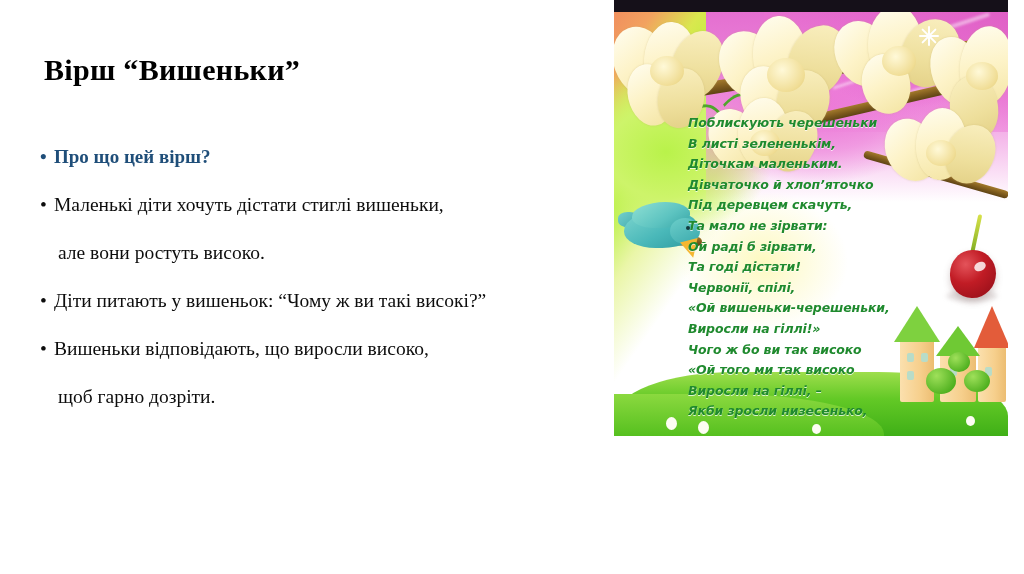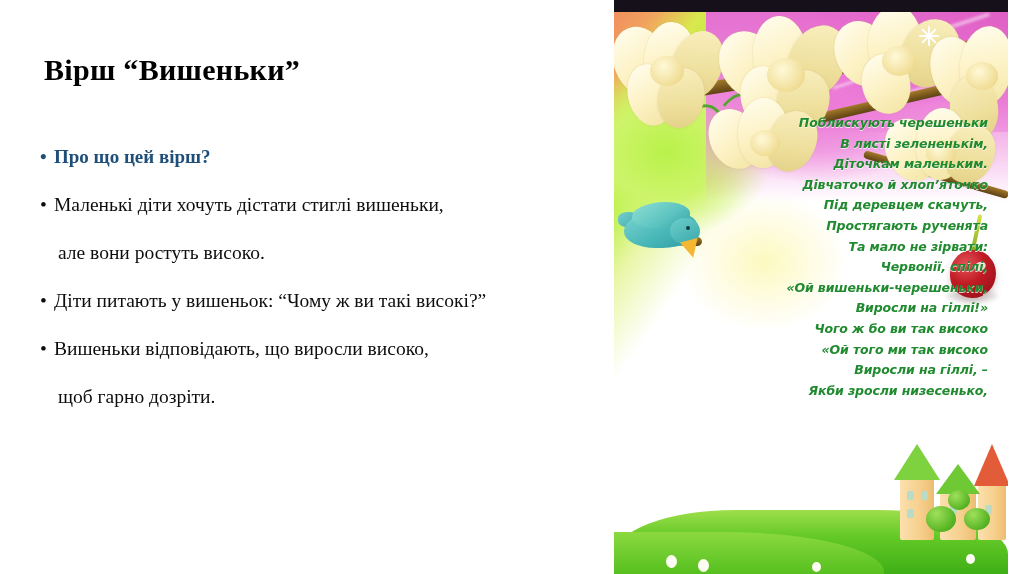--- a/index.html
+++ b/index.html
@@ -35,22 +35,22 @@
     color:#1F4E79;font-weight:bold;font-size:19px;
   }
   .bullet-line .bdot{
     display:inline-block;width:14px;
   }
   .bullet-line.cont .bdot{visibility:hidden;}
   .bullet-line.cont{padding-left:4px;}
 
   
   .image-panel{
-    position:absolute;left:614px;top:0;width:394px;height:574px;
-    overflow:hidden;background:#ffffff;text-align:right;
+    position:absolute;left:614px;top:0;width:394px;height:436px;
+    overflow:hidden;background:#ffffff;
   }
   
   .top-band{
     position:absolute;left:0;top:0;width:394px;height:12px;
     background:#151019;z-index:40;
   }
   
   .bg-base{
     position:absolute;left:0;top:12px;width:394px;height:562px;
     background:
@@ -399,22 +399,23 @@
     <div class="daisy d4"></div>
 
     <div class="top-band"></div>
 
     <div class="poem">
       <span class="poem-line">Поблискують черешеньки</span>
       <span class="poem-line">В листі зелененькім,</span>
       <span class="poem-line">Діточкам маленьким.</span>
       <span class="poem-line">Дівчаточко й хлоп’яточко</span>
       <span class="poem-line">Під деревцем скачуть,</span>
-      <span class="poem-line">Простягають рученята</span>
       <span class="poem-line">Та мало не зірвати:</span>
+      <span class="poem-line">Ой раді б зірвати,</span>
+      <span class="poem-line">Та годі дістати!</span>
       <span class="poem-line">Червонії, спілі,</span>
       <span class="poem-line">«Ой вишеньки-черешеньки,</span>
       <span class="poem-line">Виросли на гіллі!»</span>
       <span class="poem-line">Чого ж бо ви так високо</span>
       <span class="poem-line">«Ой того ми так високо</span>
       <span class="poem-line">Виросли на гіллі, –</span>
       <span class="poem-line">Якби зросли низесенько,</span>
     </div>
 
   </div>

